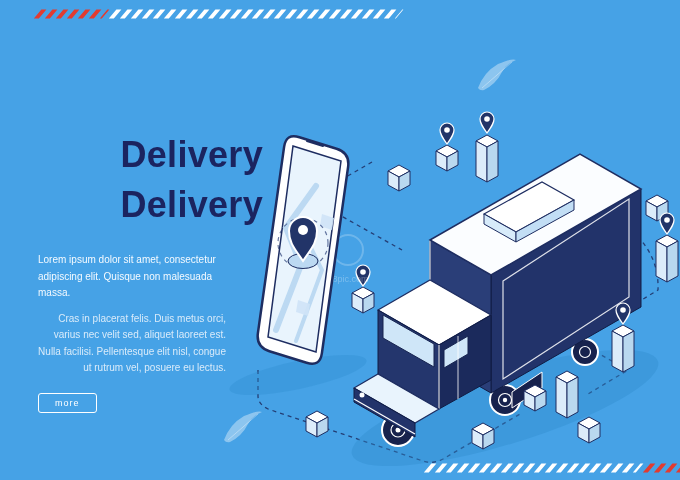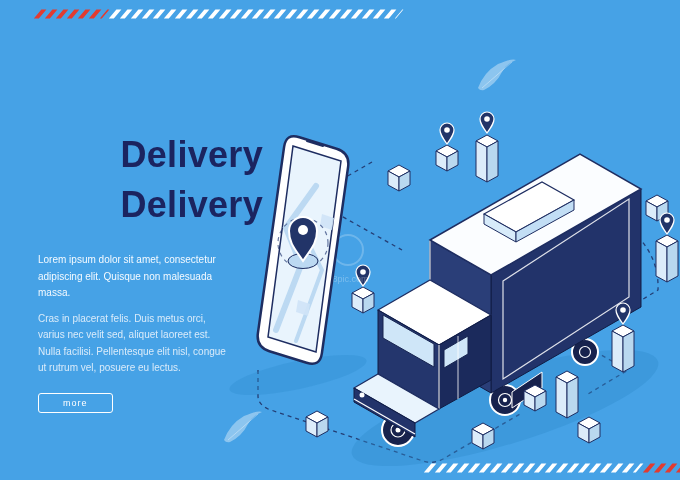--- a/index.html
+++ b/index.html
@@ -13,25 +13,25 @@
   .dash-bottom{top:458px;}
   .text-col{position:absolute;left:38px;top:130px;width:225px;z-index:4;}
   .title-line{
     display:block;font-size:36px;font-weight:700;color:#1b2460;
     line-height:50px;letter-spacing:.3px;
   }
   .para{
     margin:0;margin-top:22px;width:188px;font-size:10px;line-height:1.65;
     color:#f4faff;
   }
-  .para.second{margin-top:9px;color:#d9ebfa;}
+  .para.second{margin-top:9px;color:#d9ebfa;text-align:right;}
   .more-btn{
     margin-top:16px;display:inline-block;background:transparent;
     border:1px solid #ffffff;border-radius:3px;color:#ffffff;
-    font-size:9px;letter-spacing:1px;padding:4px 24px;cursor:pointer;
+    font-size:9px;letter-spacing:1px;padding:4px 16px;cursor:pointer;
     font-family:"Liberation Sans",sans-serif;
   }
 </style>
 </head>
 <body>
 
 <div class="stage">
 
   <svg class="dash-border dash-top" width="430" height="20">
     <g transform="skewX(-40)">

